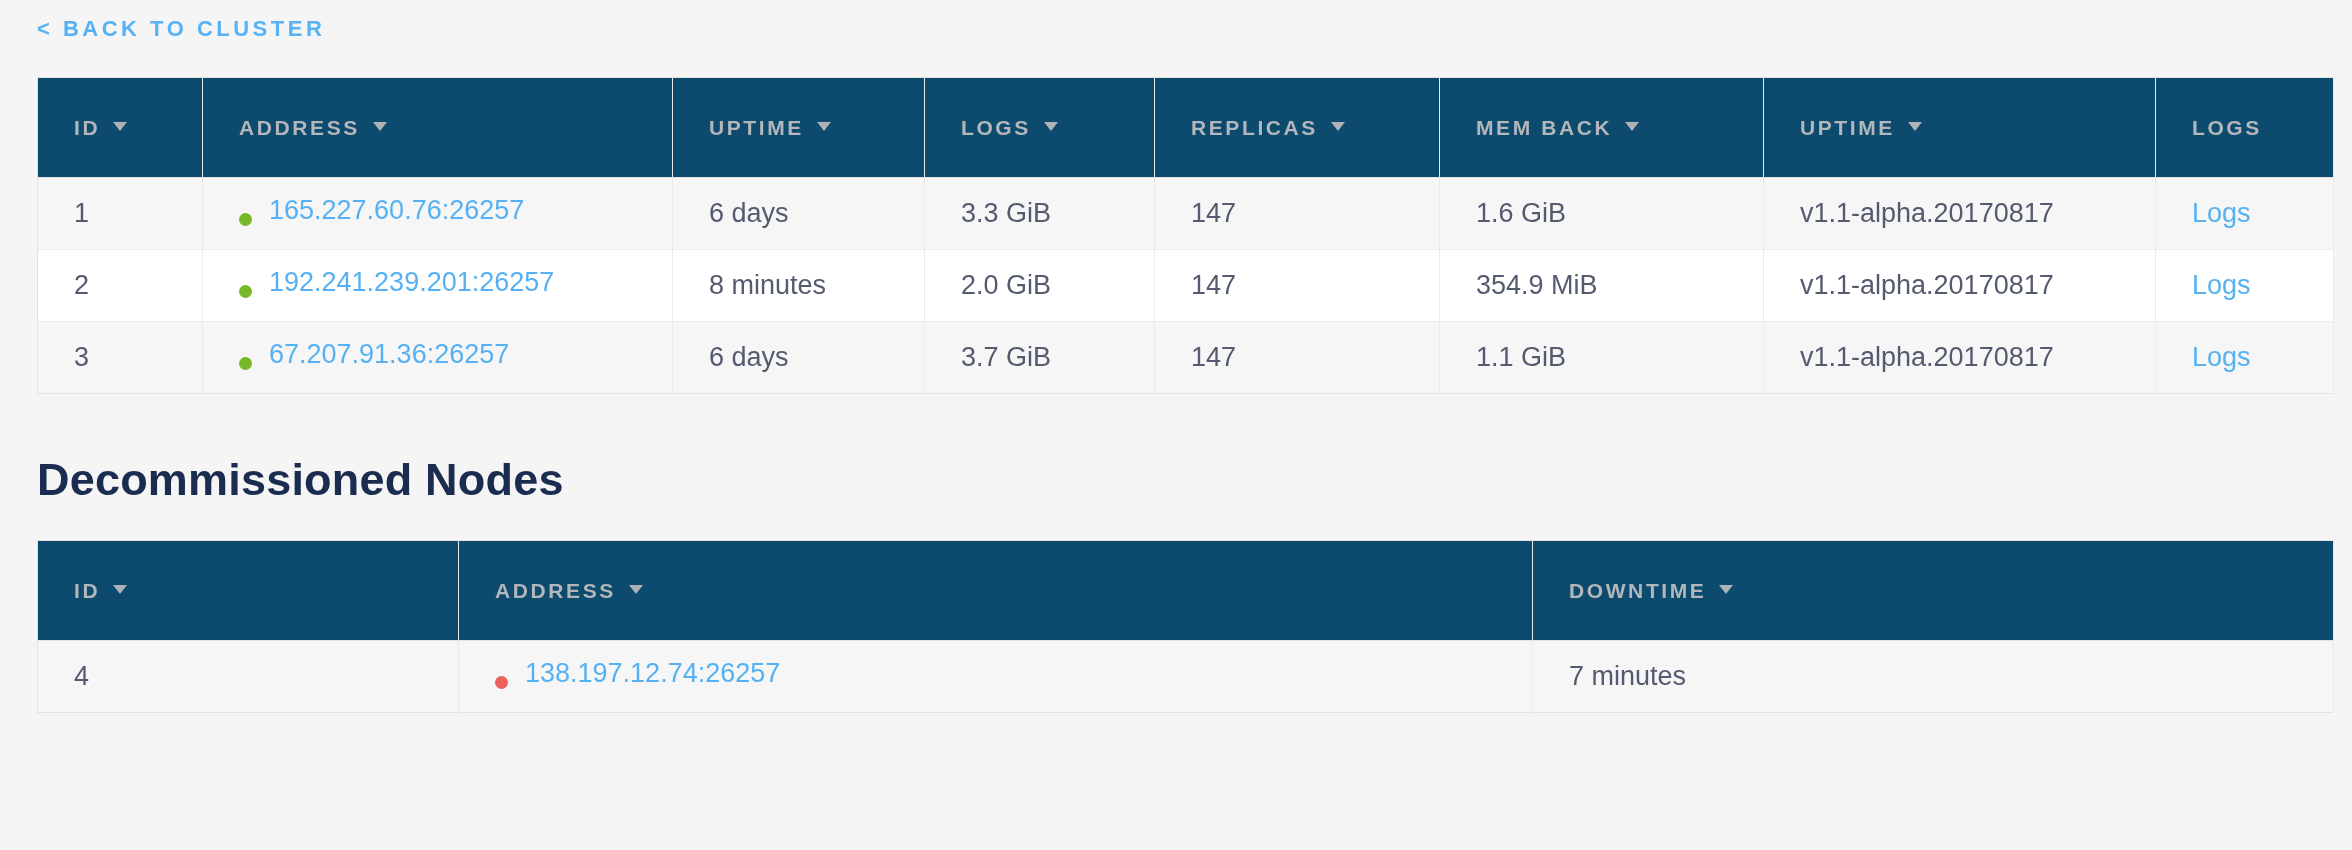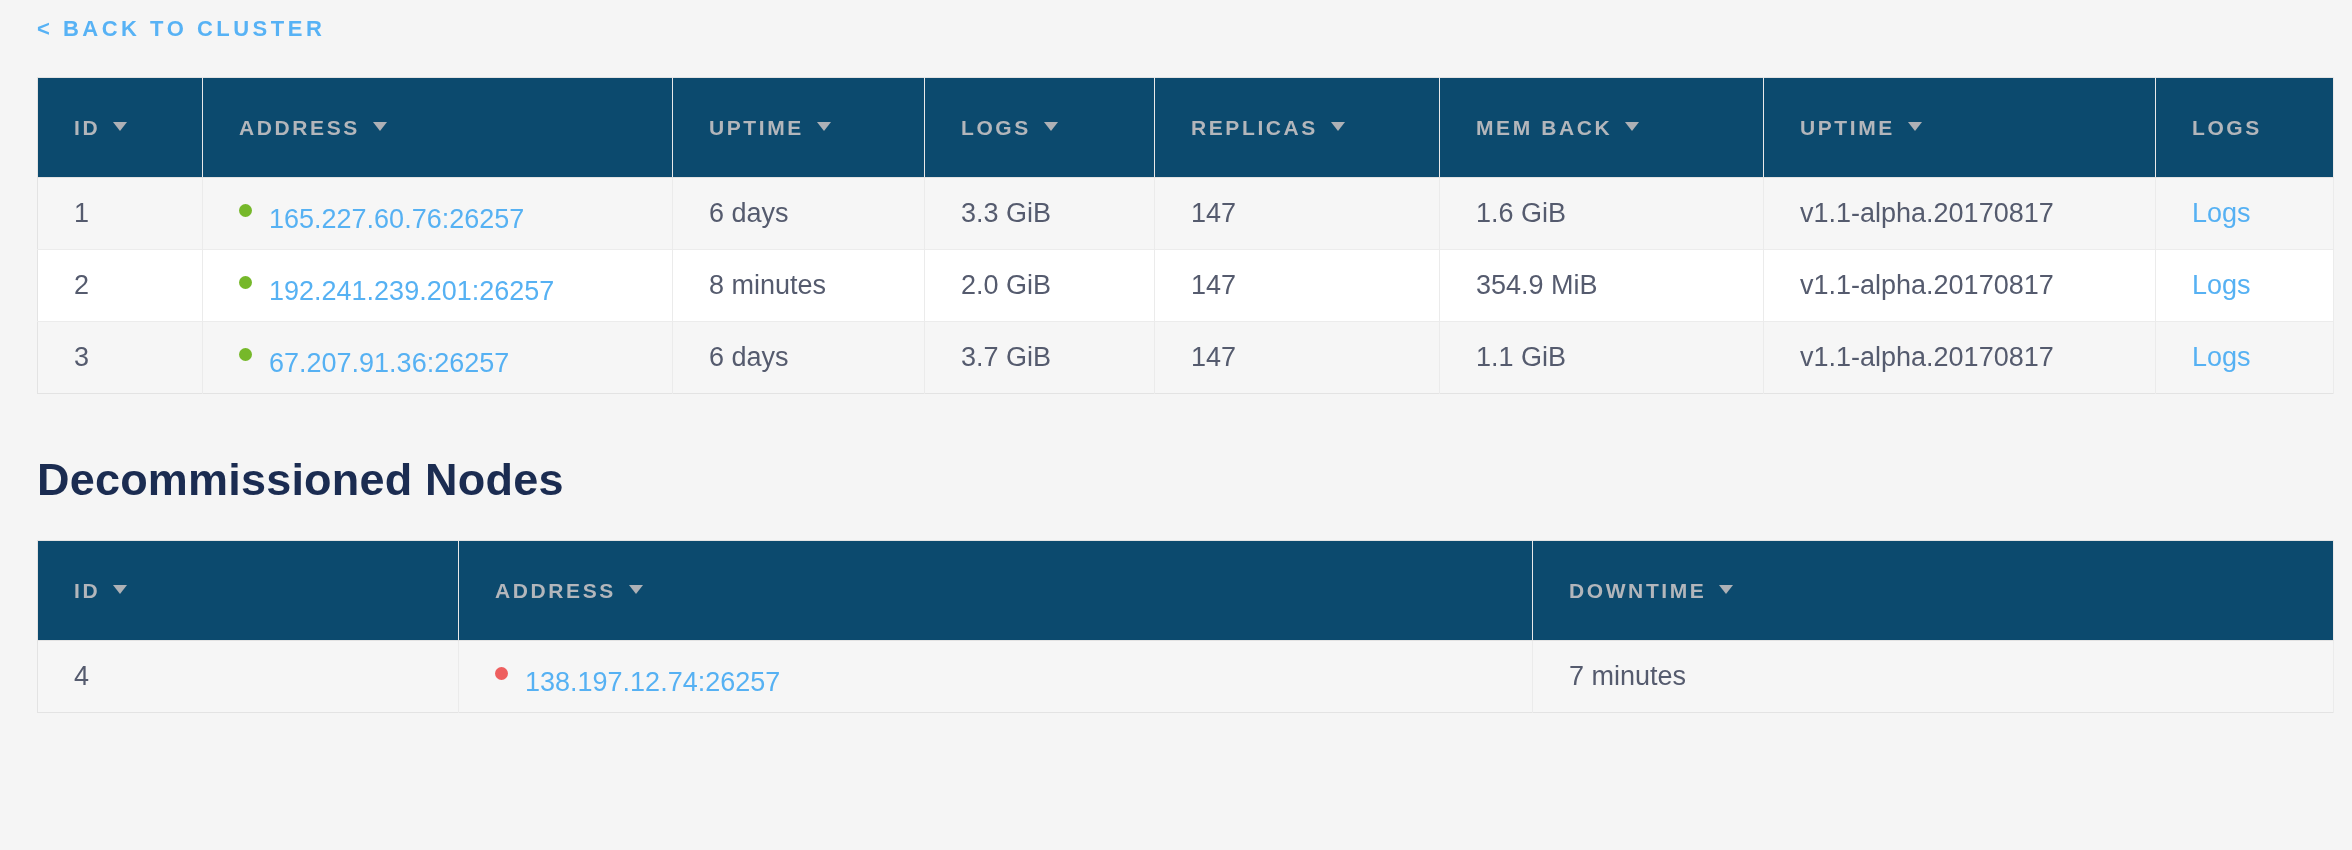--- a/index.html
+++ b/index.html
@@ -79,21 +79,21 @@
     display: inline-block;
     width: 0; height: 0;
     border-left: 7px solid transparent;
     border-right: 7px solid transparent;
     border-top: 9px solid #aeb1b6;
     margin-left: 13px;
     vertical-align: middle;
     position: relative; top: -2px;
   }
 
-  .addr-wrap { display: inline-flex; align-items: flex-start; }
+  .addr-wrap { display: inline-flex; align-items: flex-end; }
   .status-dot {
     display: inline-block;
     width: 13px; height: 13px;
     border-radius: 50%;
     margin-right: 17px;
     flex: 0 0 auto;
   }
   a.cell-link {
     color: #56b1f3;
     text-decoration: none;

